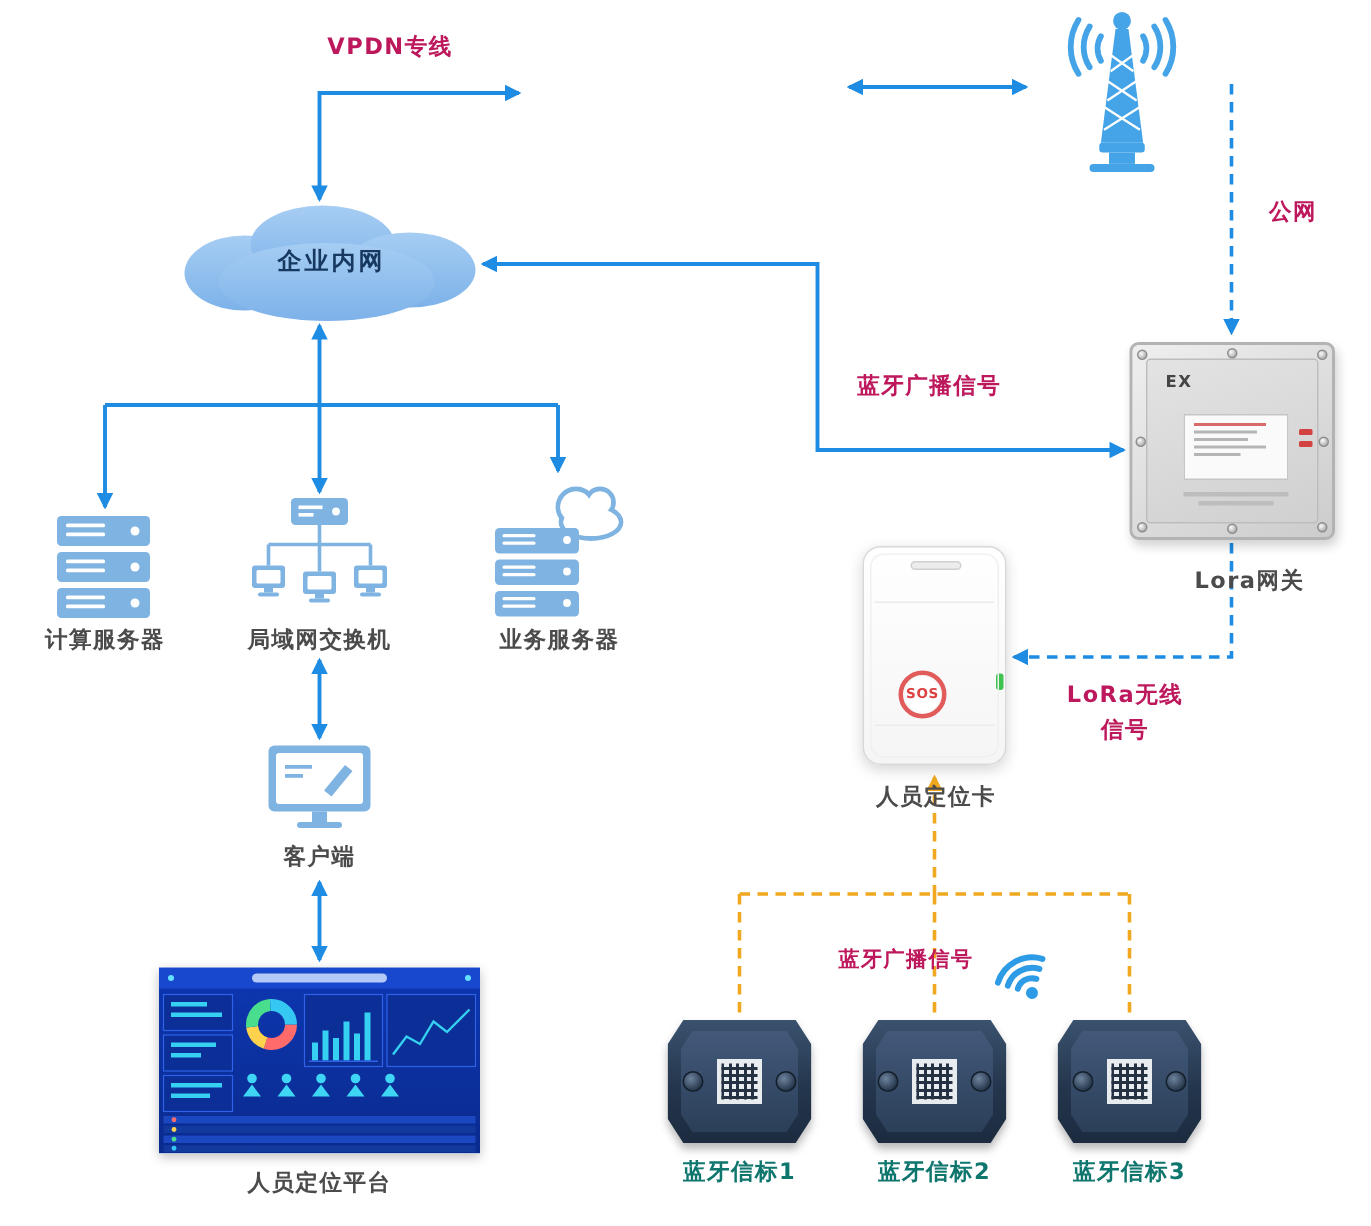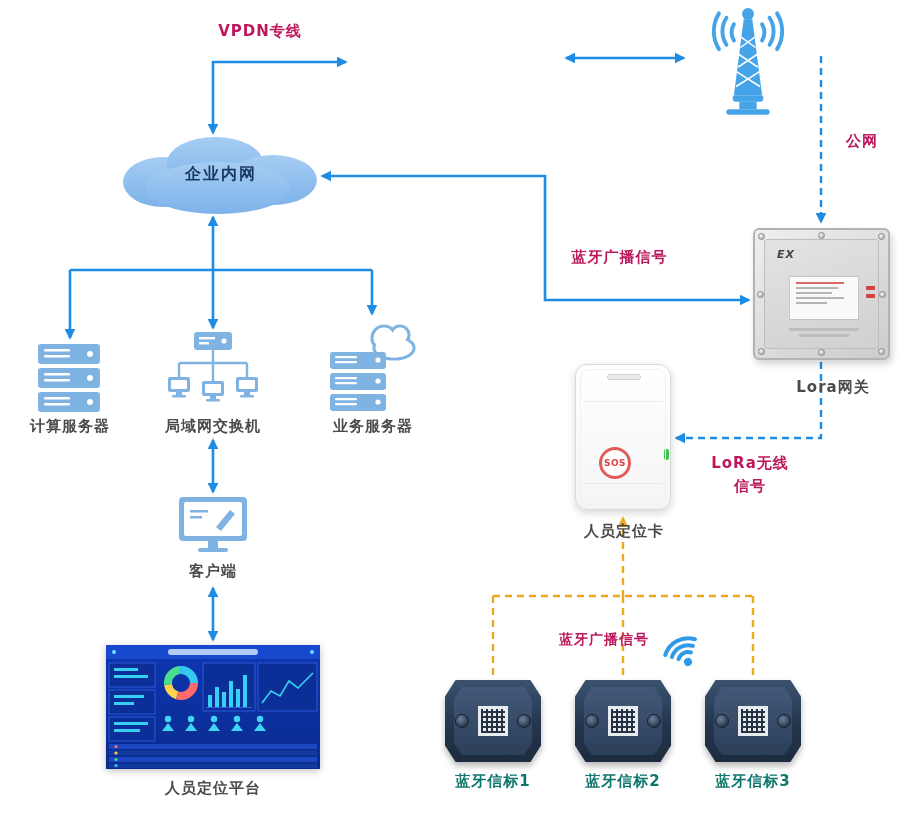--- a/index.html
+++ b/index.html
@@ -18,21 +18,21 @@
   .cloud .txt { position:absolute; inset:0; display:flex; align-items:center; justify-content:center; font-weight:700; }
   .cloud.internet .txt { color:#fff; font-size:17px; letter-spacing:3px; padding-bottom:12px; }
   .cloud.intranet .txt { color:#17395f; font-size:16px; letter-spacing:2px; }
 
   .icon { position:absolute; }
   .icon svg { display:block; }
 
   
   .gateway { position:absolute; left:753px; top:228px; width:137px; height:132px;
     background:linear-gradient(145deg,#efefef,#cccccc); border:2px solid #b3b3b3; border-radius:6px;
-    box-shadow:2px 4px 7px rgba(0,0,0,.18);font-style:italic; }
+    box-shadow:2px 4px 7px rgba(0,0,0,.18); }
   .gateway .panel { position:absolute; inset:9px; background:linear-gradient(160deg,#e3e3e3,#d0d0d0);
     border:1px solid #bdbdbd; border-radius:3px; }
   .screw { position:absolute; width:7px; height:7px; border-radius:50%;
     background:radial-gradient(circle at 35% 35%, #fbfbfb, #989898); border:1px solid #8d8d8d; }
   .gateway .ex { position:absolute; left:22px; top:18px; font-size:11px; font-weight:700; color:#454545; letter-spacing:1px; }
   .sticker { position:absolute; left:34px; top:46px; width:70px; height:44px; background:#fafafa;
     border:1px solid #c6c6c6; padding:5px 6px; display:flex; flex-direction:column; gap:3px; }
   .sticker i { display:block; height:2px; background:#b5b5b5; }
   .sticker i.red { background:#d96a6a; }
   .sticker i.w85{width:85%}.sticker i.w65{width:65%}.sticker i.w75{width:75%}.sticker i.w55{width:55%}

